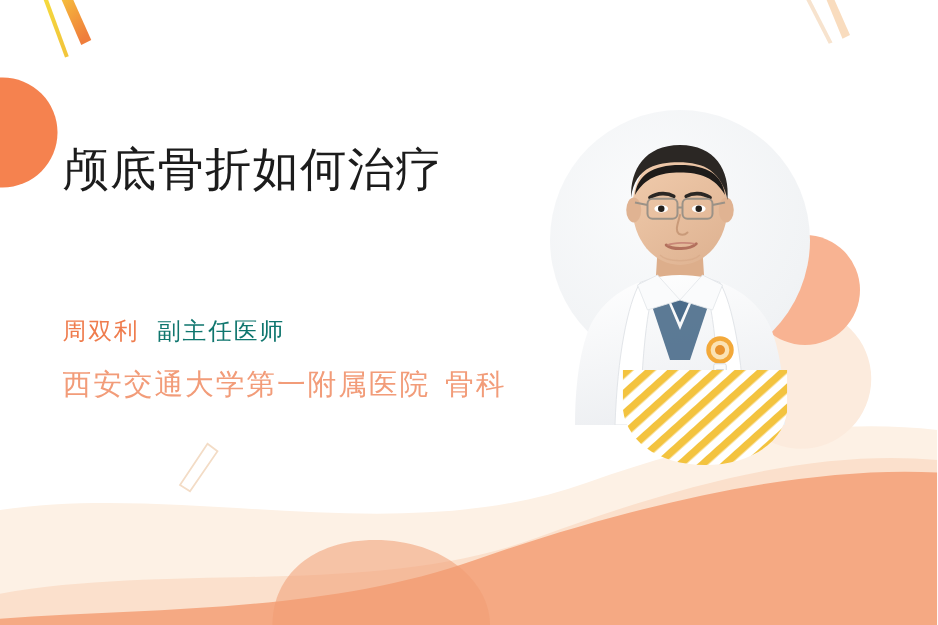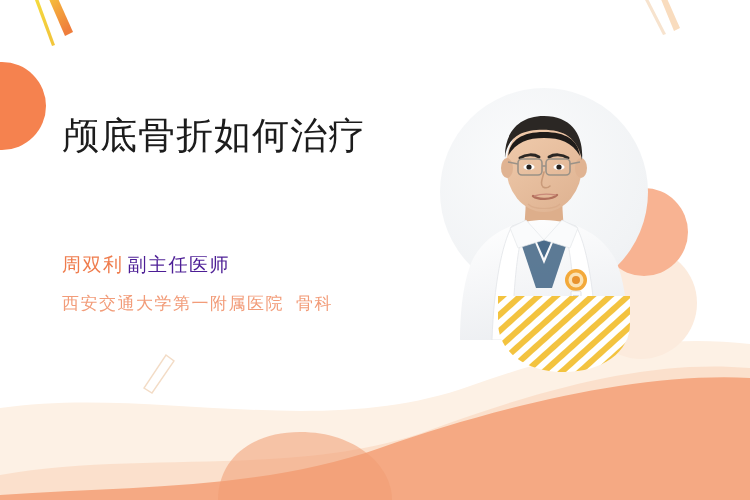--- a/index.html
+++ b/index.html
@@ -88,21 +88,21 @@
   .wave {
     position: absolute;
     bottom: 0;
     left: 0;
     width: 750px;
   }
 
   
   .text-block {
     position: absolute;
-    left: 62px;
+    left: 50px;
     top: 112px;
     width: 380px;
   }
 
   .title {
     font-size: 37px;
     line-height: 1.28;
     color: #1C1C1C;
     letter-spacing: 1px;
     font-weight: 400;
@@ -120,30 +120,30 @@
   .doctor-name {
     font-size: 19px;
     font-weight: normal;
     color: #EF7C4D;
     letter-spacing: 1.5px;
   }
 
   .doctor-title {
     font-size: 19px;
     font-weight: 400;
-    color: #4c1d95;
+    color: #0f766e;
     letter-spacing: 1.5px;
-    margin-left: 4px;
+    margin-left: 14px;
   }
 
   .affiliation {
     position: absolute;
     left: 0;
     top: 180px;
-    font-size: 17px;
+    font-size: 23px;
     font-weight: 400;
     color: #F29C79;
     letter-spacing: 1.5px;
     white-space: nowrap;
   }
 
   .dept {
     margin-left: 12px;
   }
 </style>

